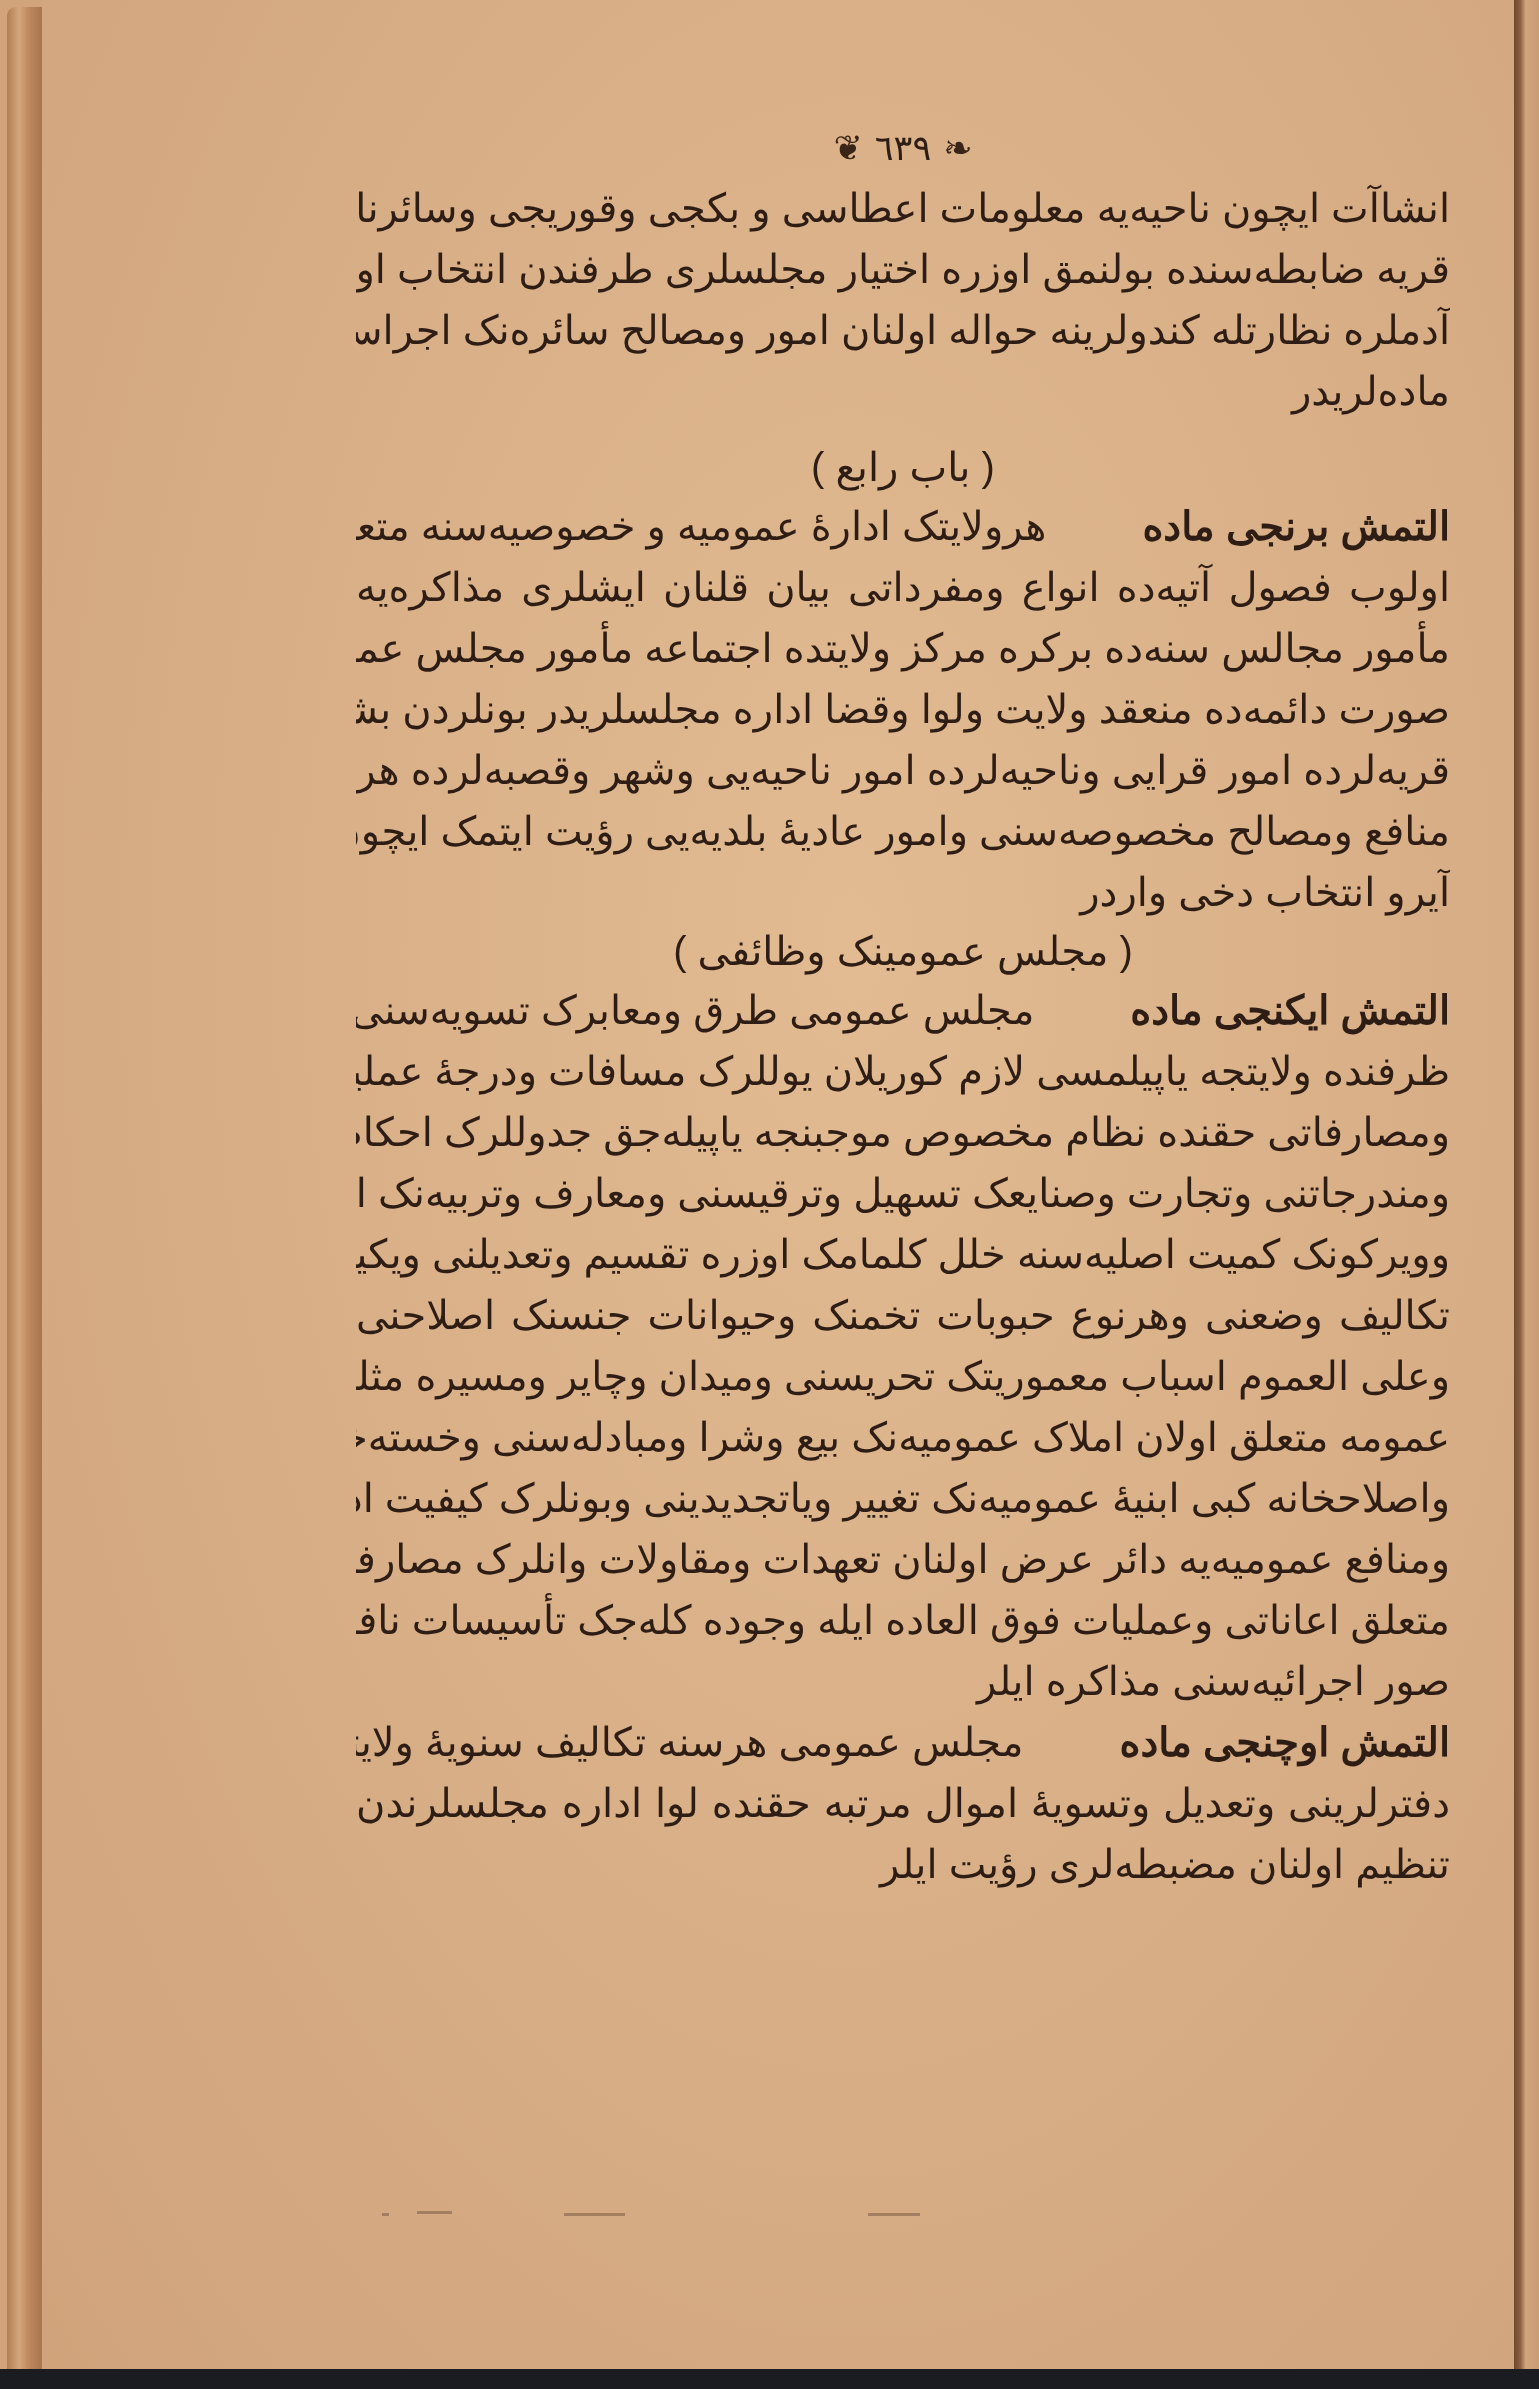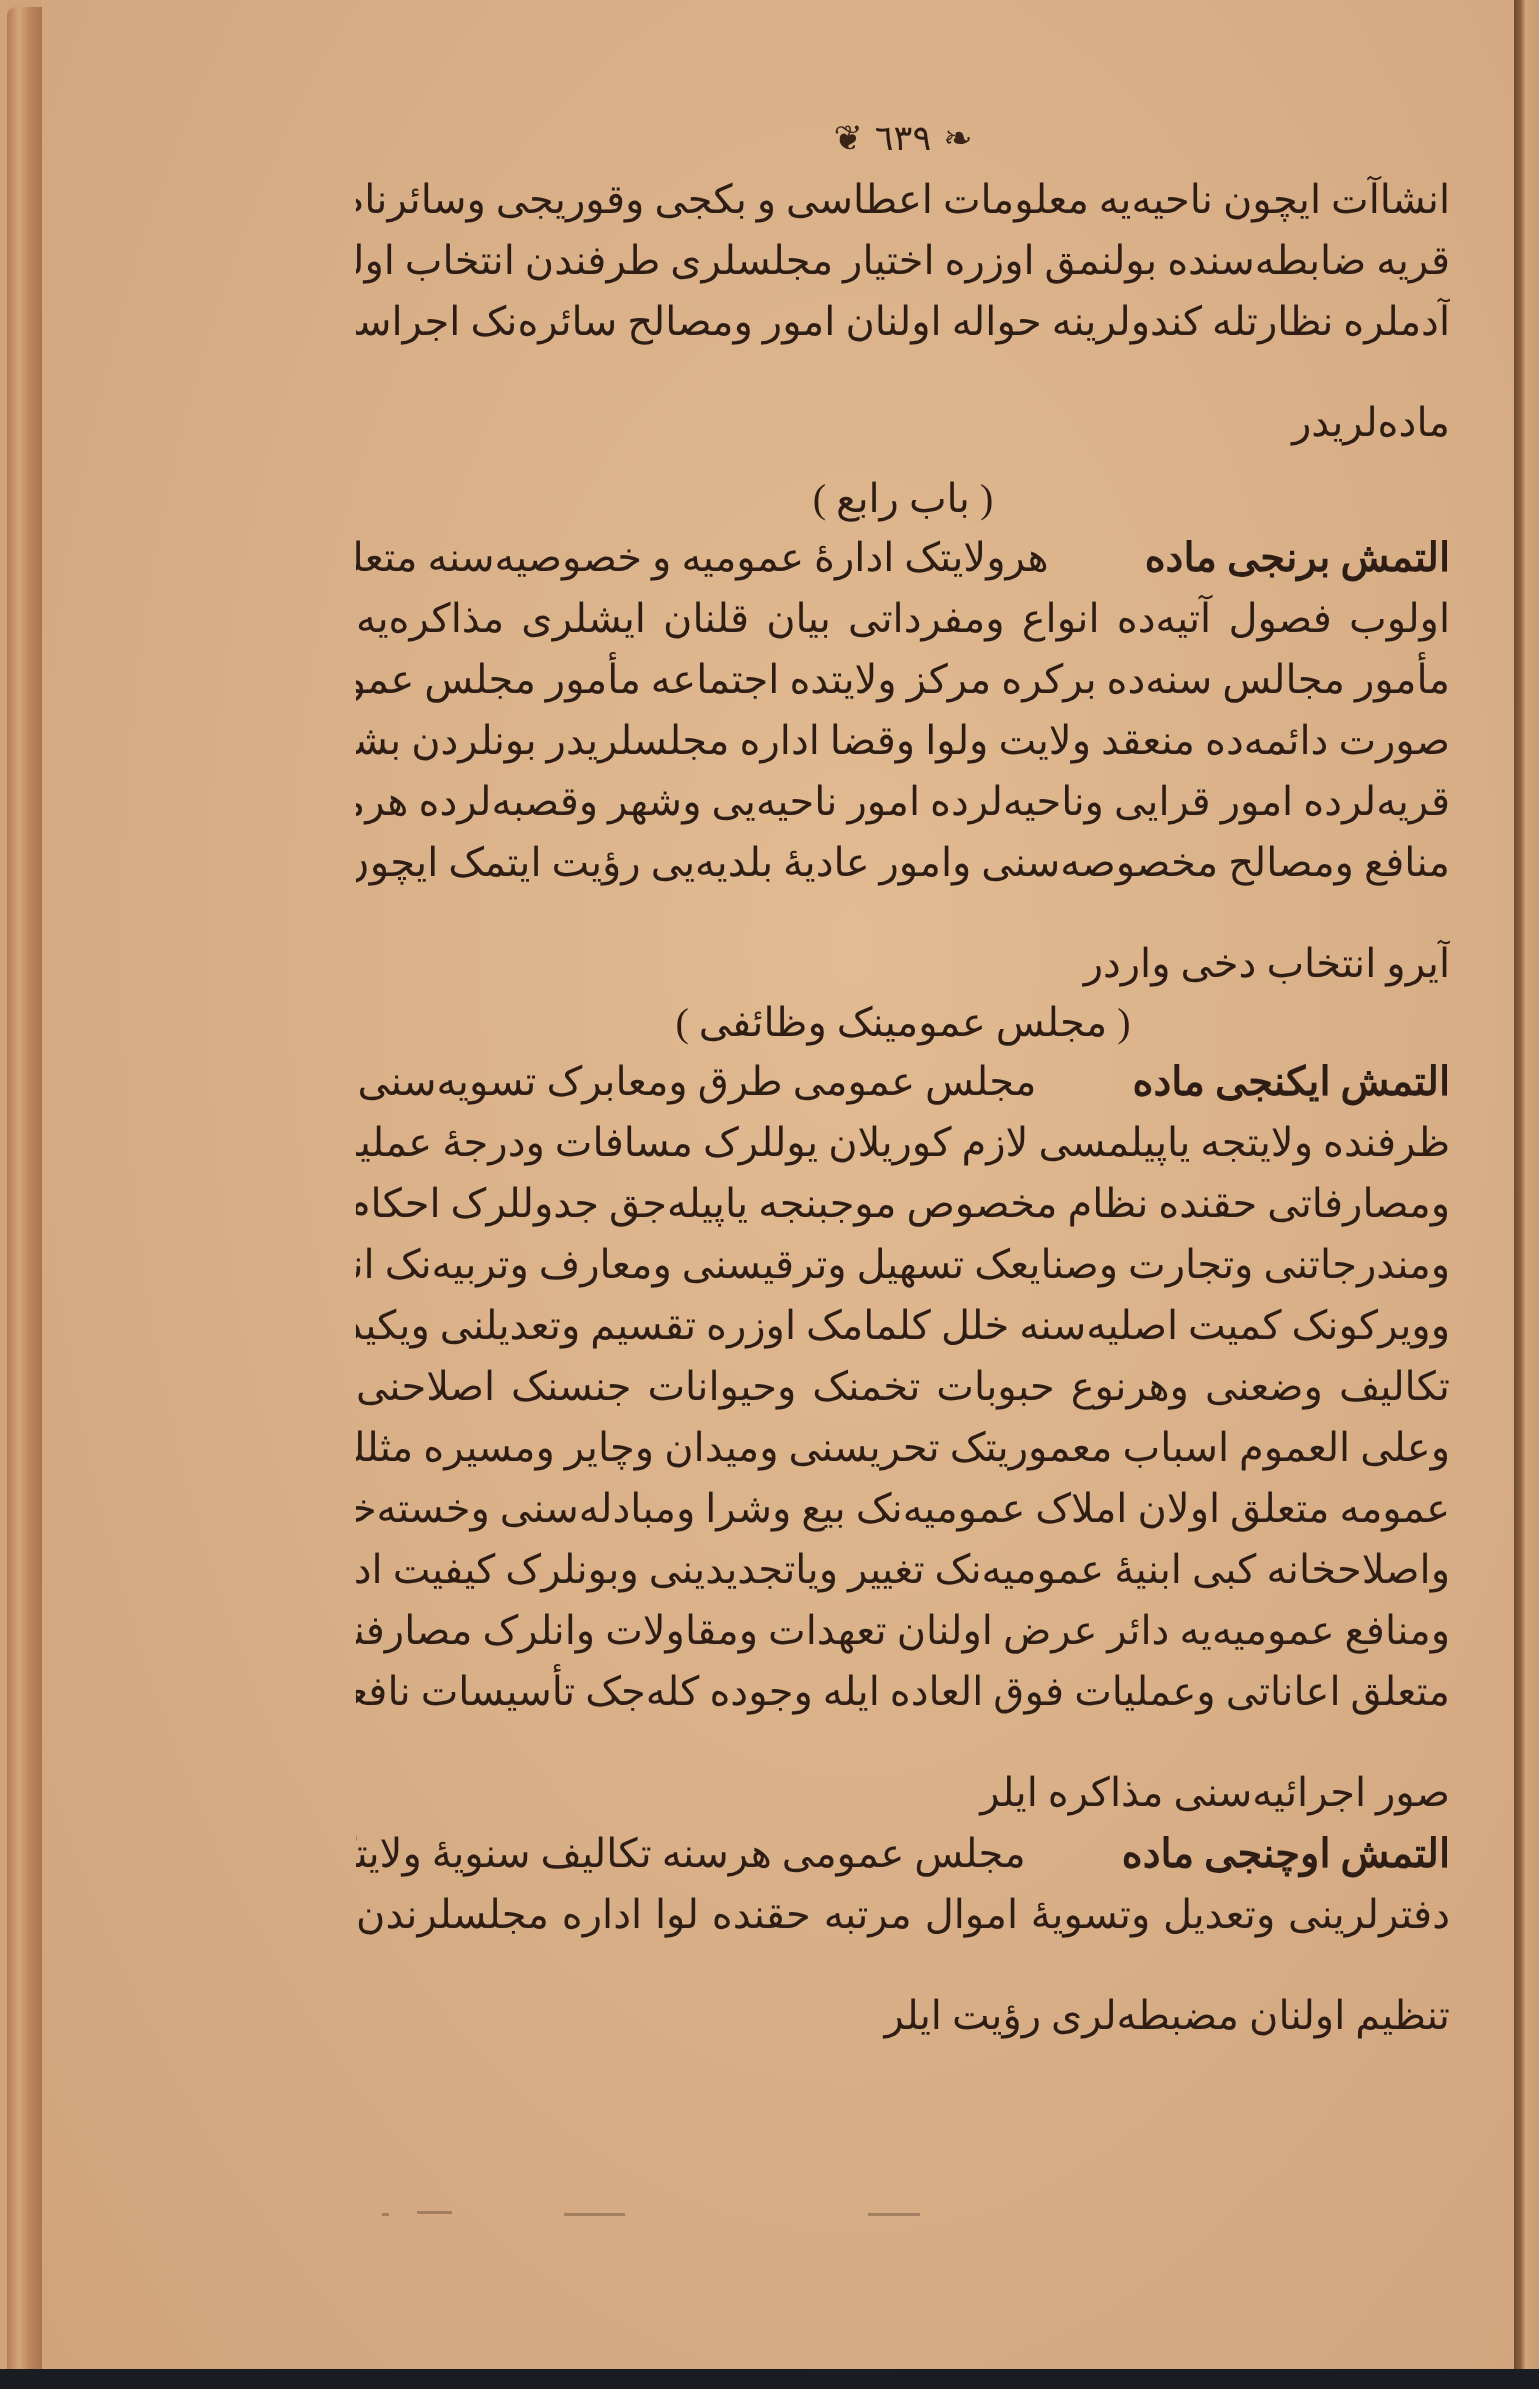--- a/index.html
+++ b/index.html
@@ -59,25 +59,25 @@
       position: absolute;
       left: 0;
       top: 2369px;
       width: 1540px;
       height: 20px;
       background: #1a1c22;
     }
     .text-block {
       position: absolute;
       left: 356px;
-      top: 108px;
+      top: 117px;
       width: 1094px;
       direction: rtl;
       color: #2e1d14;
-      font-family: Liberation Serif, serif;
+      font-family: Liberation Sans, sans-serif;
     }
     .page-number {
       text-align: center;
       font-size: 35px;
       height: 61px;
       line-height: 61px;
       margin-bottom: 0;
     }
     .page-number .orn {
       font-size: 35px;
@@ -88,21 +88,20 @@
       font-size: 40px;
       line-height: 61px;
       height: 61px;
       white-space: nowrap;
       text-align: justify;
       text-align-last: justify;
       overflow: hidden;
     }
     .line.last {
       text-align-last: right;
-      margin-top: 40px;
     }
     .heading {
       font-size: 40px;
       line-height: 57px;
       height: 57px;
       text-align: center;
       white-space: nowrap;
     }
     .spacer { height: 17.4px; }
     .article-label {

